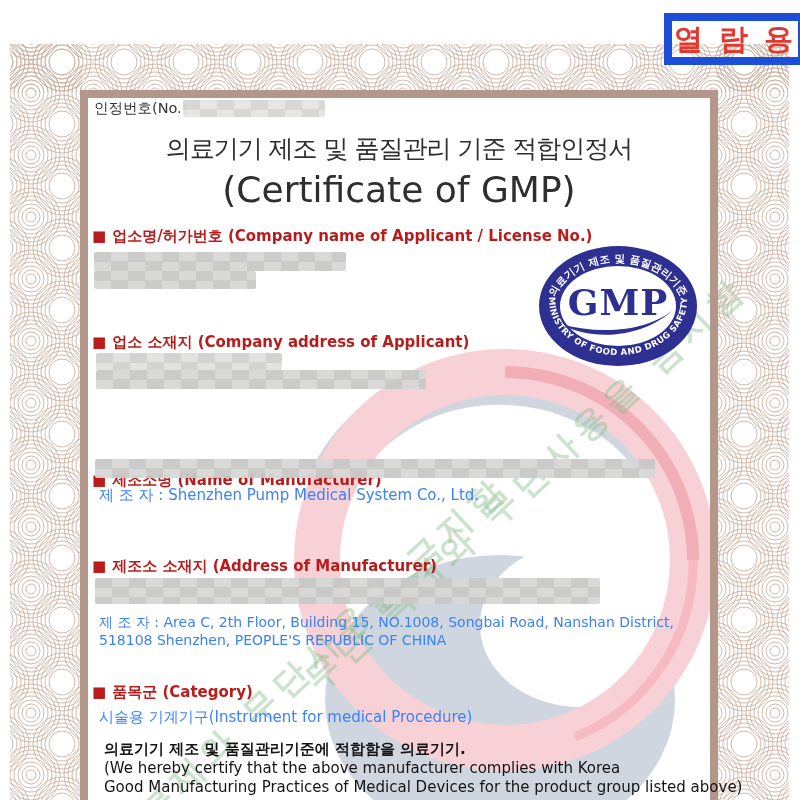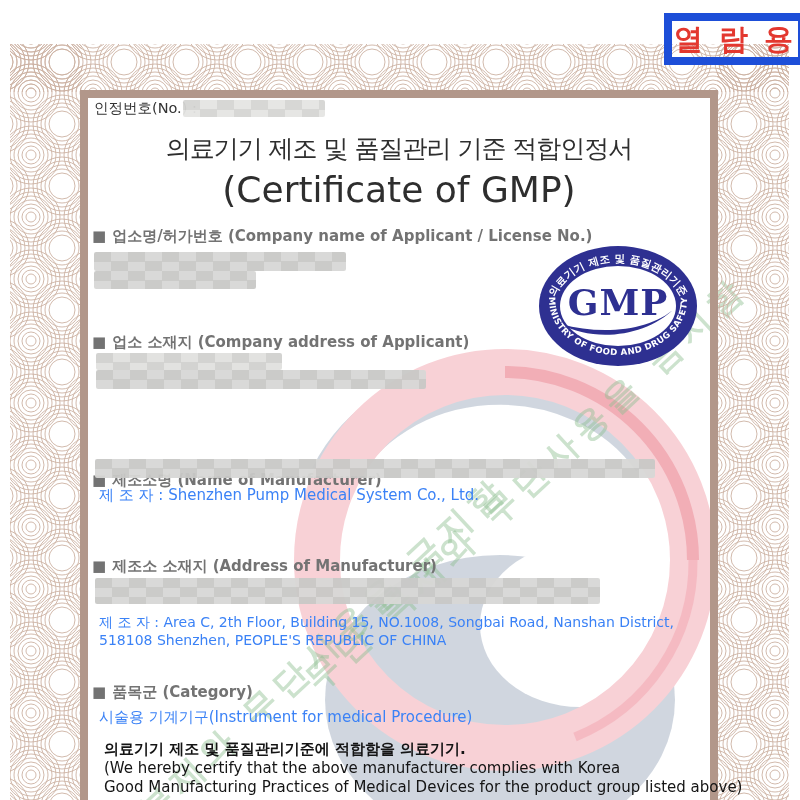--- a/index.html
+++ b/index.html
@@ -32,21 +32,21 @@
     display:flex;align-items:center;justify-content:center;
     font-size:29px;font-weight:700;letter-spacing:3px;line-height:1;
   }
   
   .content{position:absolute;inset:0;z-index:2;}
   .certno{left:94px;top:99px;font-size:14.5px;color:#333;}
   .title-ko{left:90px;top:132px;width:618px;text-align:center;
     font-size:25px;color:#2e2e2e;letter-spacing:-1px;}
   .title-en{left:90px;top:169px;width:618px;text-align:center;
     font-size:36px;color:#2e2e2e;}
-  .sec{font-size:15px;font-weight:700;color:#737373;left:92px;}
+  .sec{font-size:15px;font-weight:700;color:#b91c1c;left:92px;}
   .sec .bullet{margin-right:6px;}
   .s1{top:227px;} .s2{top:333px;} .s3{top:437px;margin-top:34px;} .s4{top:557px;} .s5{top:683px;}
   .detail{color:#3b82f6;font-size:15px;}
   .maker1{left:99px;top:486px;}
   .maker2{left:99px;top:613px;width:620px;font-size:14px;line-height:1.3;}
   .category{left:99px;top:708px;text-align:center;}
   .statement{left:104px;top:740px;font-size:15px;color:#141414;line-height:1.25;}
   .statement .bold{font-weight:700;}
   
   .redact{

